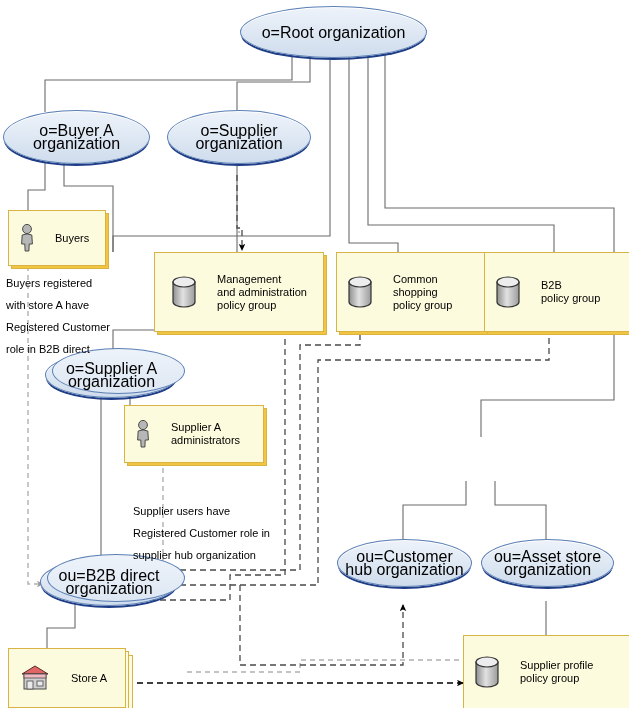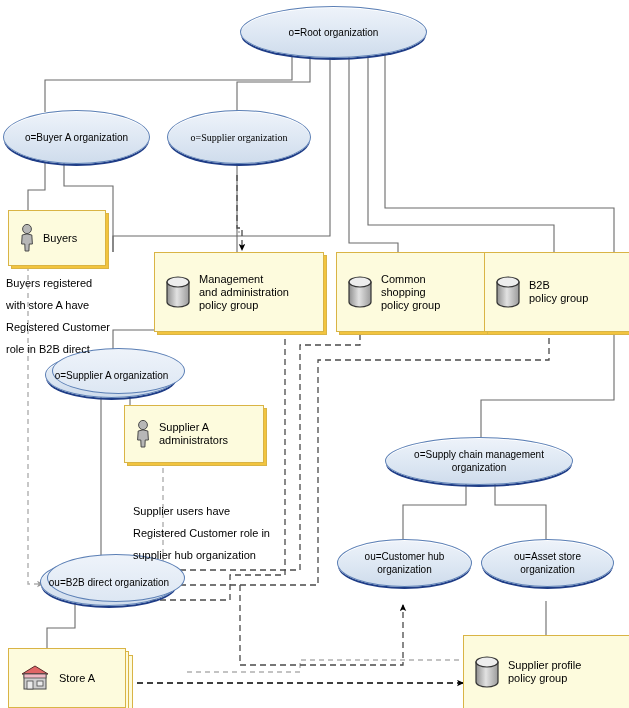--- a/index.html
+++ b/index.html
@@ -2,36 +2,36 @@
 <html><head>
 <meta charset="utf-8">
 <style>
   html,body{margin:0;padding:0;background:#ffffff;}
   body{font-family:"Liberation Sans", sans-serif;}
   #canvas{position:relative;width:629px;height:708px;overflow:hidden;background:#fff;}
   svg#wires{position:absolute;left:0;top:0;width:629px;height:708px;pointer-events:none;}
 
   
   .org{position:absolute;display:flex;align-items:center;justify-content:center;
-       text-align:center;color:#000;font-size:10px;line-height:13px;
+       text-align:center;color:#000;font-size:16px;line-height:13px;
        border-radius:50%;
        background:linear-gradient(to bottom,#eef3fa 0%,#dde7f3 55%,#cfdcec 100%);
        border:1px solid #5b7fb5;
        box-shadow:0 3px 0 -1px #1f3d87, inset 0 1px 0 #ffffff;
        z-index:5;}
   .org span{display:block;padding:0 6px;}
   .org.stacked::before{content:"";position:absolute;left:6px;top:-5px;
        width:100%;height:100%;border-radius:50%;
        background:linear-gradient(to bottom,#eef3fa 0%,#dde7f3 100%);
        border:1px solid #5b7fb5;z-index:-1;}
 
   
   .box{position:absolute;background:#fdfbdd;border:1px solid #d9b445;
        box-shadow:3px 3px 0 -1px #f2c43f, 3px 3px 0 0 #d9b445;
-       display:flex;align-items:center;gap:8px;padding:8px 10px;
+       display:flex;align-items:center;gap:20px;padding:8px 10px;
        font-size:11px;line-height:13px;color:#000;z-index:5;}
   .box.triple{box-shadow:3px 3px 0 -1px #fdfbdd,3px 3px 0 0 #d9b445,
               7px 7px 0 -1px #fdfbdd,7px 7px 0 0 #d9b445;text-align:center;}
   .box .lbl{white-space:pre-line;}
 
   
   .icon{flex:0 0 auto;display:block;}
 
   
   .note{position:absolute;font-size:11px;line-height:22px;color:#000;
@@ -116,59 +116,55 @@
 
   <div class="org" style="left:240px;top:6px;width:185px;height:50px;">
     <span>o=Root organization</span>
   </div>
 
   <div class="org" style="left:3px;top:110px;width:145px;height:52px;">
     <span>o=Buyer A
 organization</span>
   </div>
 
-  <div class="org" style="left:167px;top:110px;width:142px;height:52px;font-family:Liberation Serif, serif;">
+  <div class="org" style="left:167px;top:110px;width:142px;height:52px;">
     <span>o=Supplier
 organization</span>
   </div>
 
   <div class="org stacked" style="left:45px;top:352px;width:131px;height:44px;">
     <span>o=Supplier A
 organization</span>
   </div>
 
   <div class="org stacked" style="left:40px;top:558px;width:136px;height:46px;">
     <span>ou=B2B direct
 organization</span>
   </div>
 
-  <div class="org" style="left:385px;top:437px;width:186px;height:46px;">
-    <span>o=Supply chain
-management organization</span>
-  </div>
 
   <div class="org" style="left:337px;top:539px;width:133px;height:46px;">
     <span>ou=Customer hub
 organization</span>
   </div>
 
   <div class="org" style="left:481px;top:539px;width:131px;height:46px;">
     <span>ou=Asset
 store organization</span>
   </div>
 
   <div class="box" style="left:8px;top:210px;width:76px;height:38px;">
     <svg class="icon" width="16" height="28" viewBox="0 0 16 28">
       <ellipse cx="8" cy="5" rx="4.4" ry="4.6" fill="#b7b7b7" stroke="#4a4a4a" stroke-width="1"></ellipse>
       <path d="M3.2,11 q4.8,-2.2 9.6,0 l0.6,9 h-3.2 l-0.3,7 h-3.8 l-0.3,-7 h-3.2 z" fill="#b7b7b7" stroke="#4a4a4a" stroke-width="1"></path>
     </svg>
     <span class="lbl">Buyers</span>
   </div>
 
-  <div class="box" style="left:154px;top:252px;width:148px;height:62px;">
+  <div class="box" style="left:154px;top:252px;width:148px;height:62px;justify-content:center;">
     <svg class="icon" width="26" height="32" viewBox="0 0 26 32">
       <defs>
           <linearGradient id="cyl1" x1="0" y1="0" x2="1" y2="0">
         <stop offset="0" stop-color="#8f8f8f"></stop>
             <stop offset="0.45" stop-color="#e2e2e2"></stop>
         <stop offset="1" stop-color="#9b9b9b"></stop>
           </linearGradient>
         </defs>
       <path d="M2,6 v20 a11,5 0 0 0 22,0 v-20 z" fill="url(#cyl1)" stroke="#333" stroke-width="1.2"></path>
       <ellipse cx="13" cy="6" rx="11" ry="5" fill="#ededed" stroke="#333" stroke-width="1.2"></ellipse>

